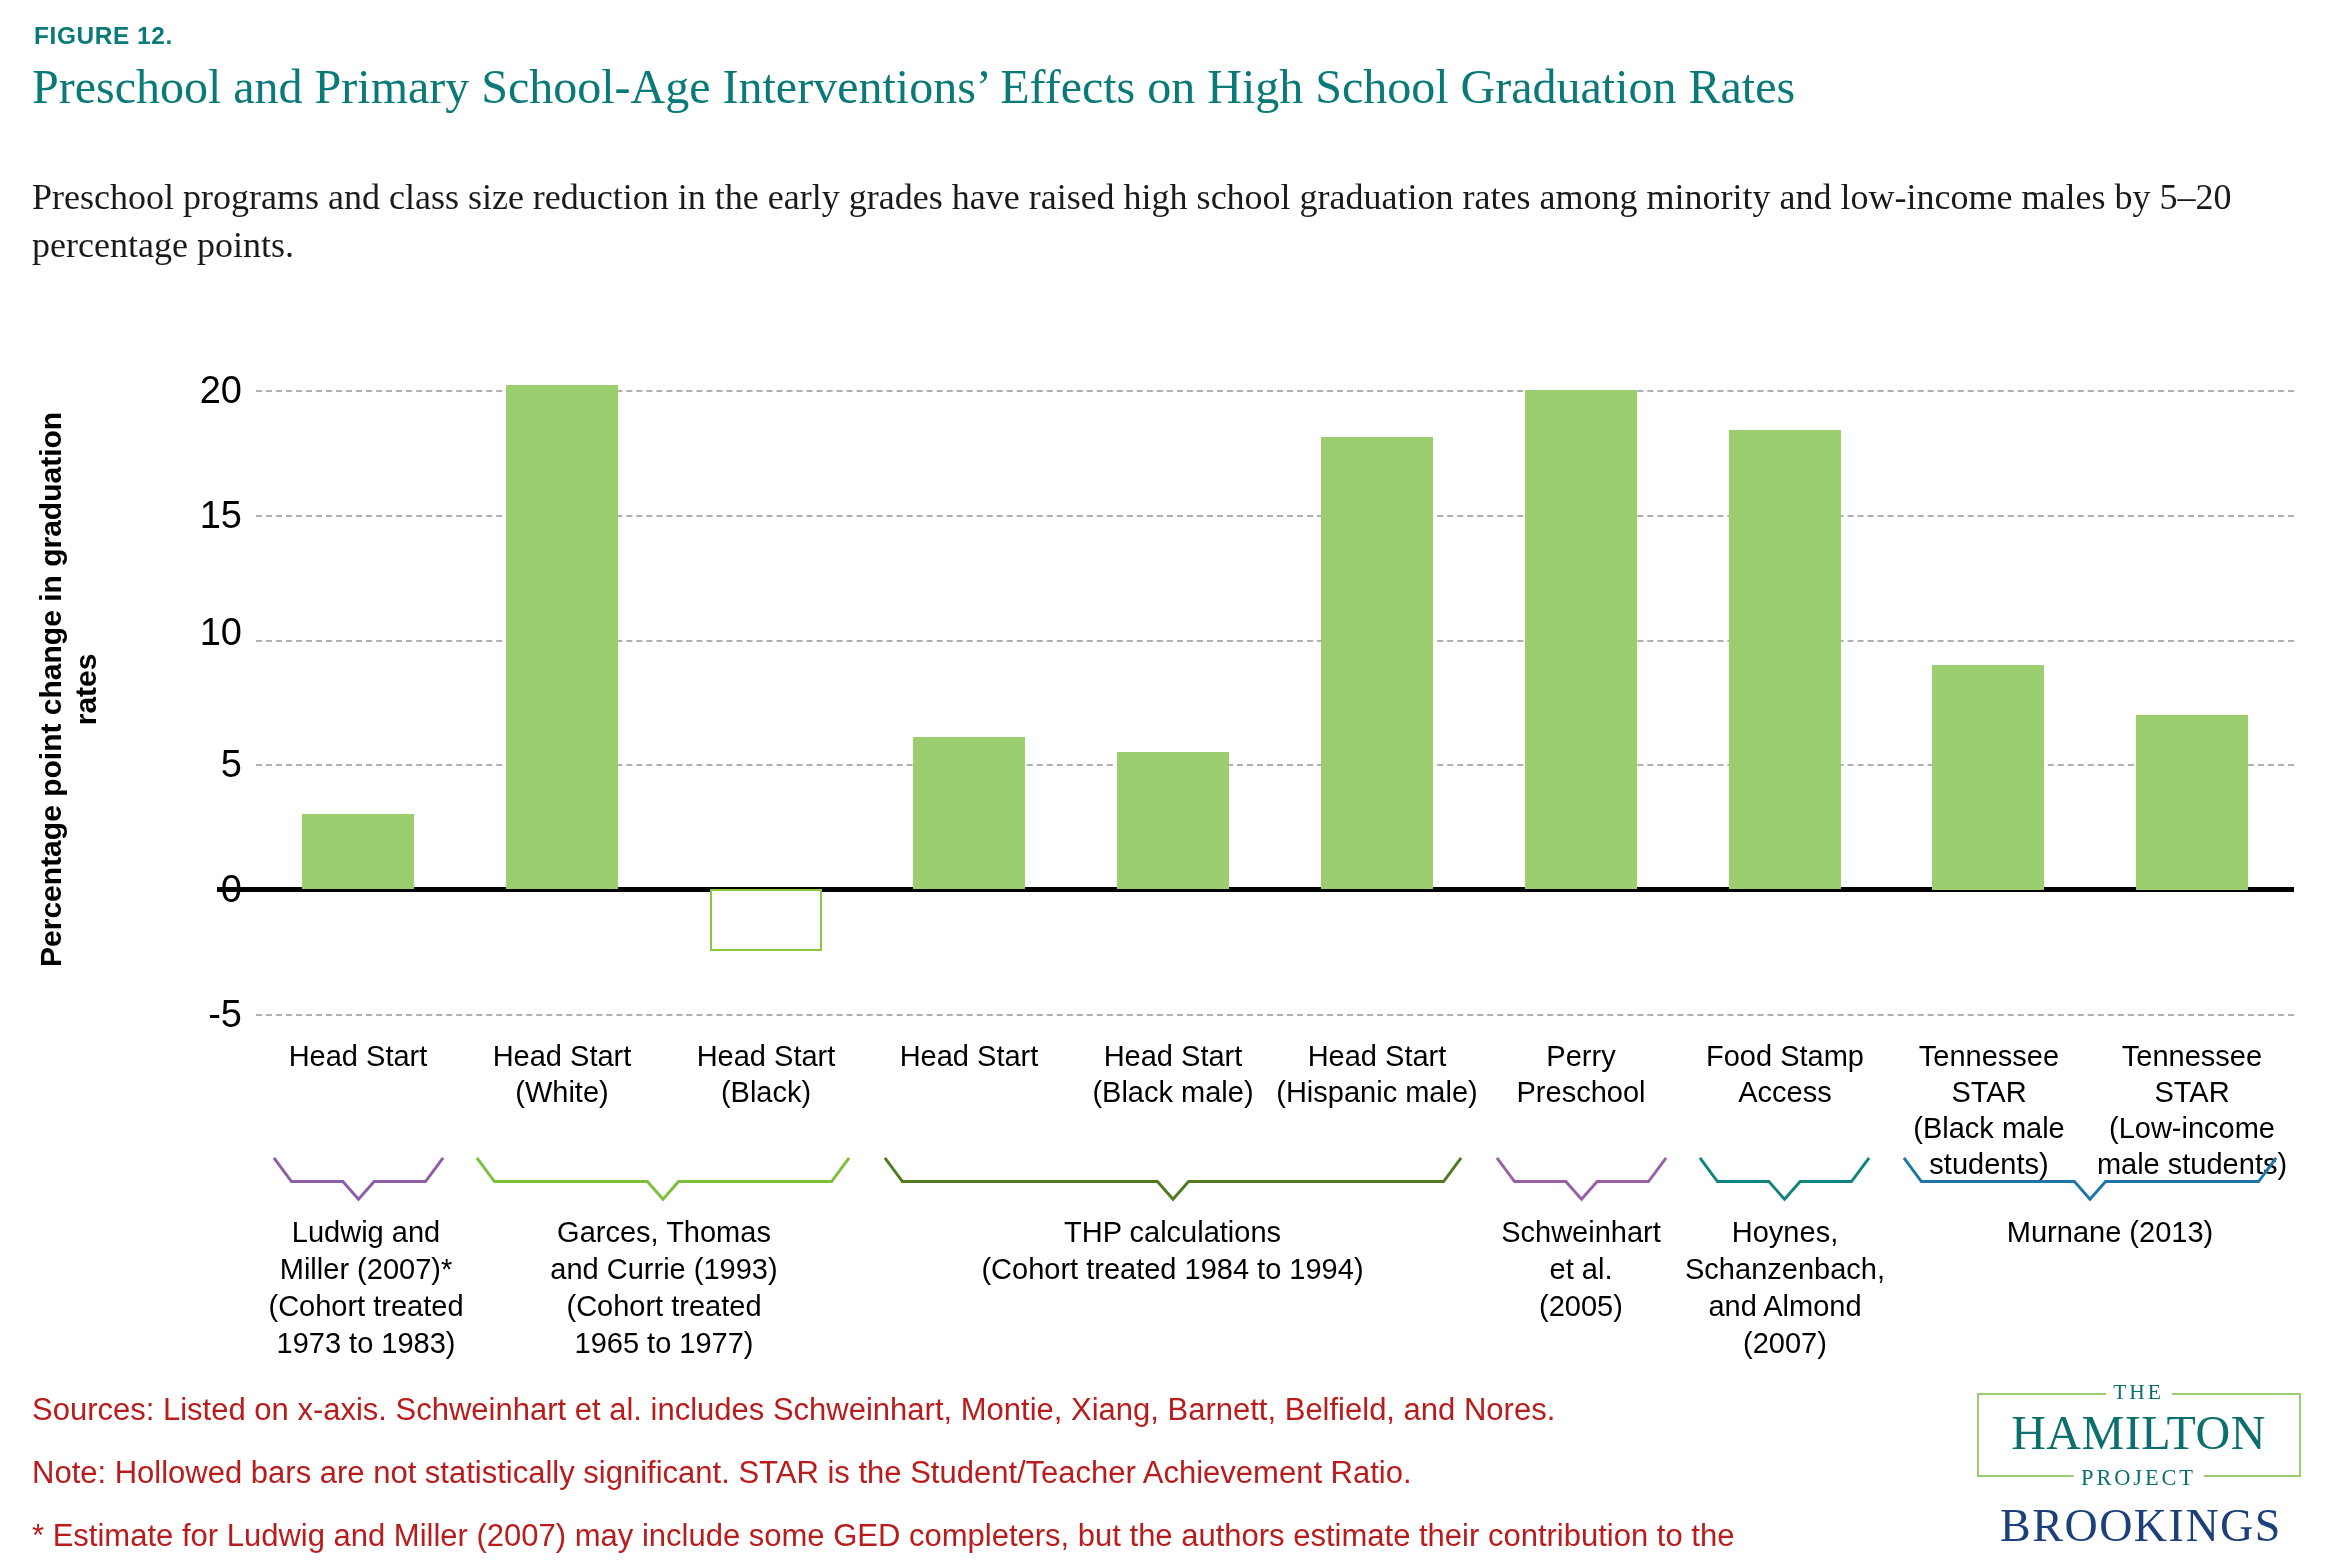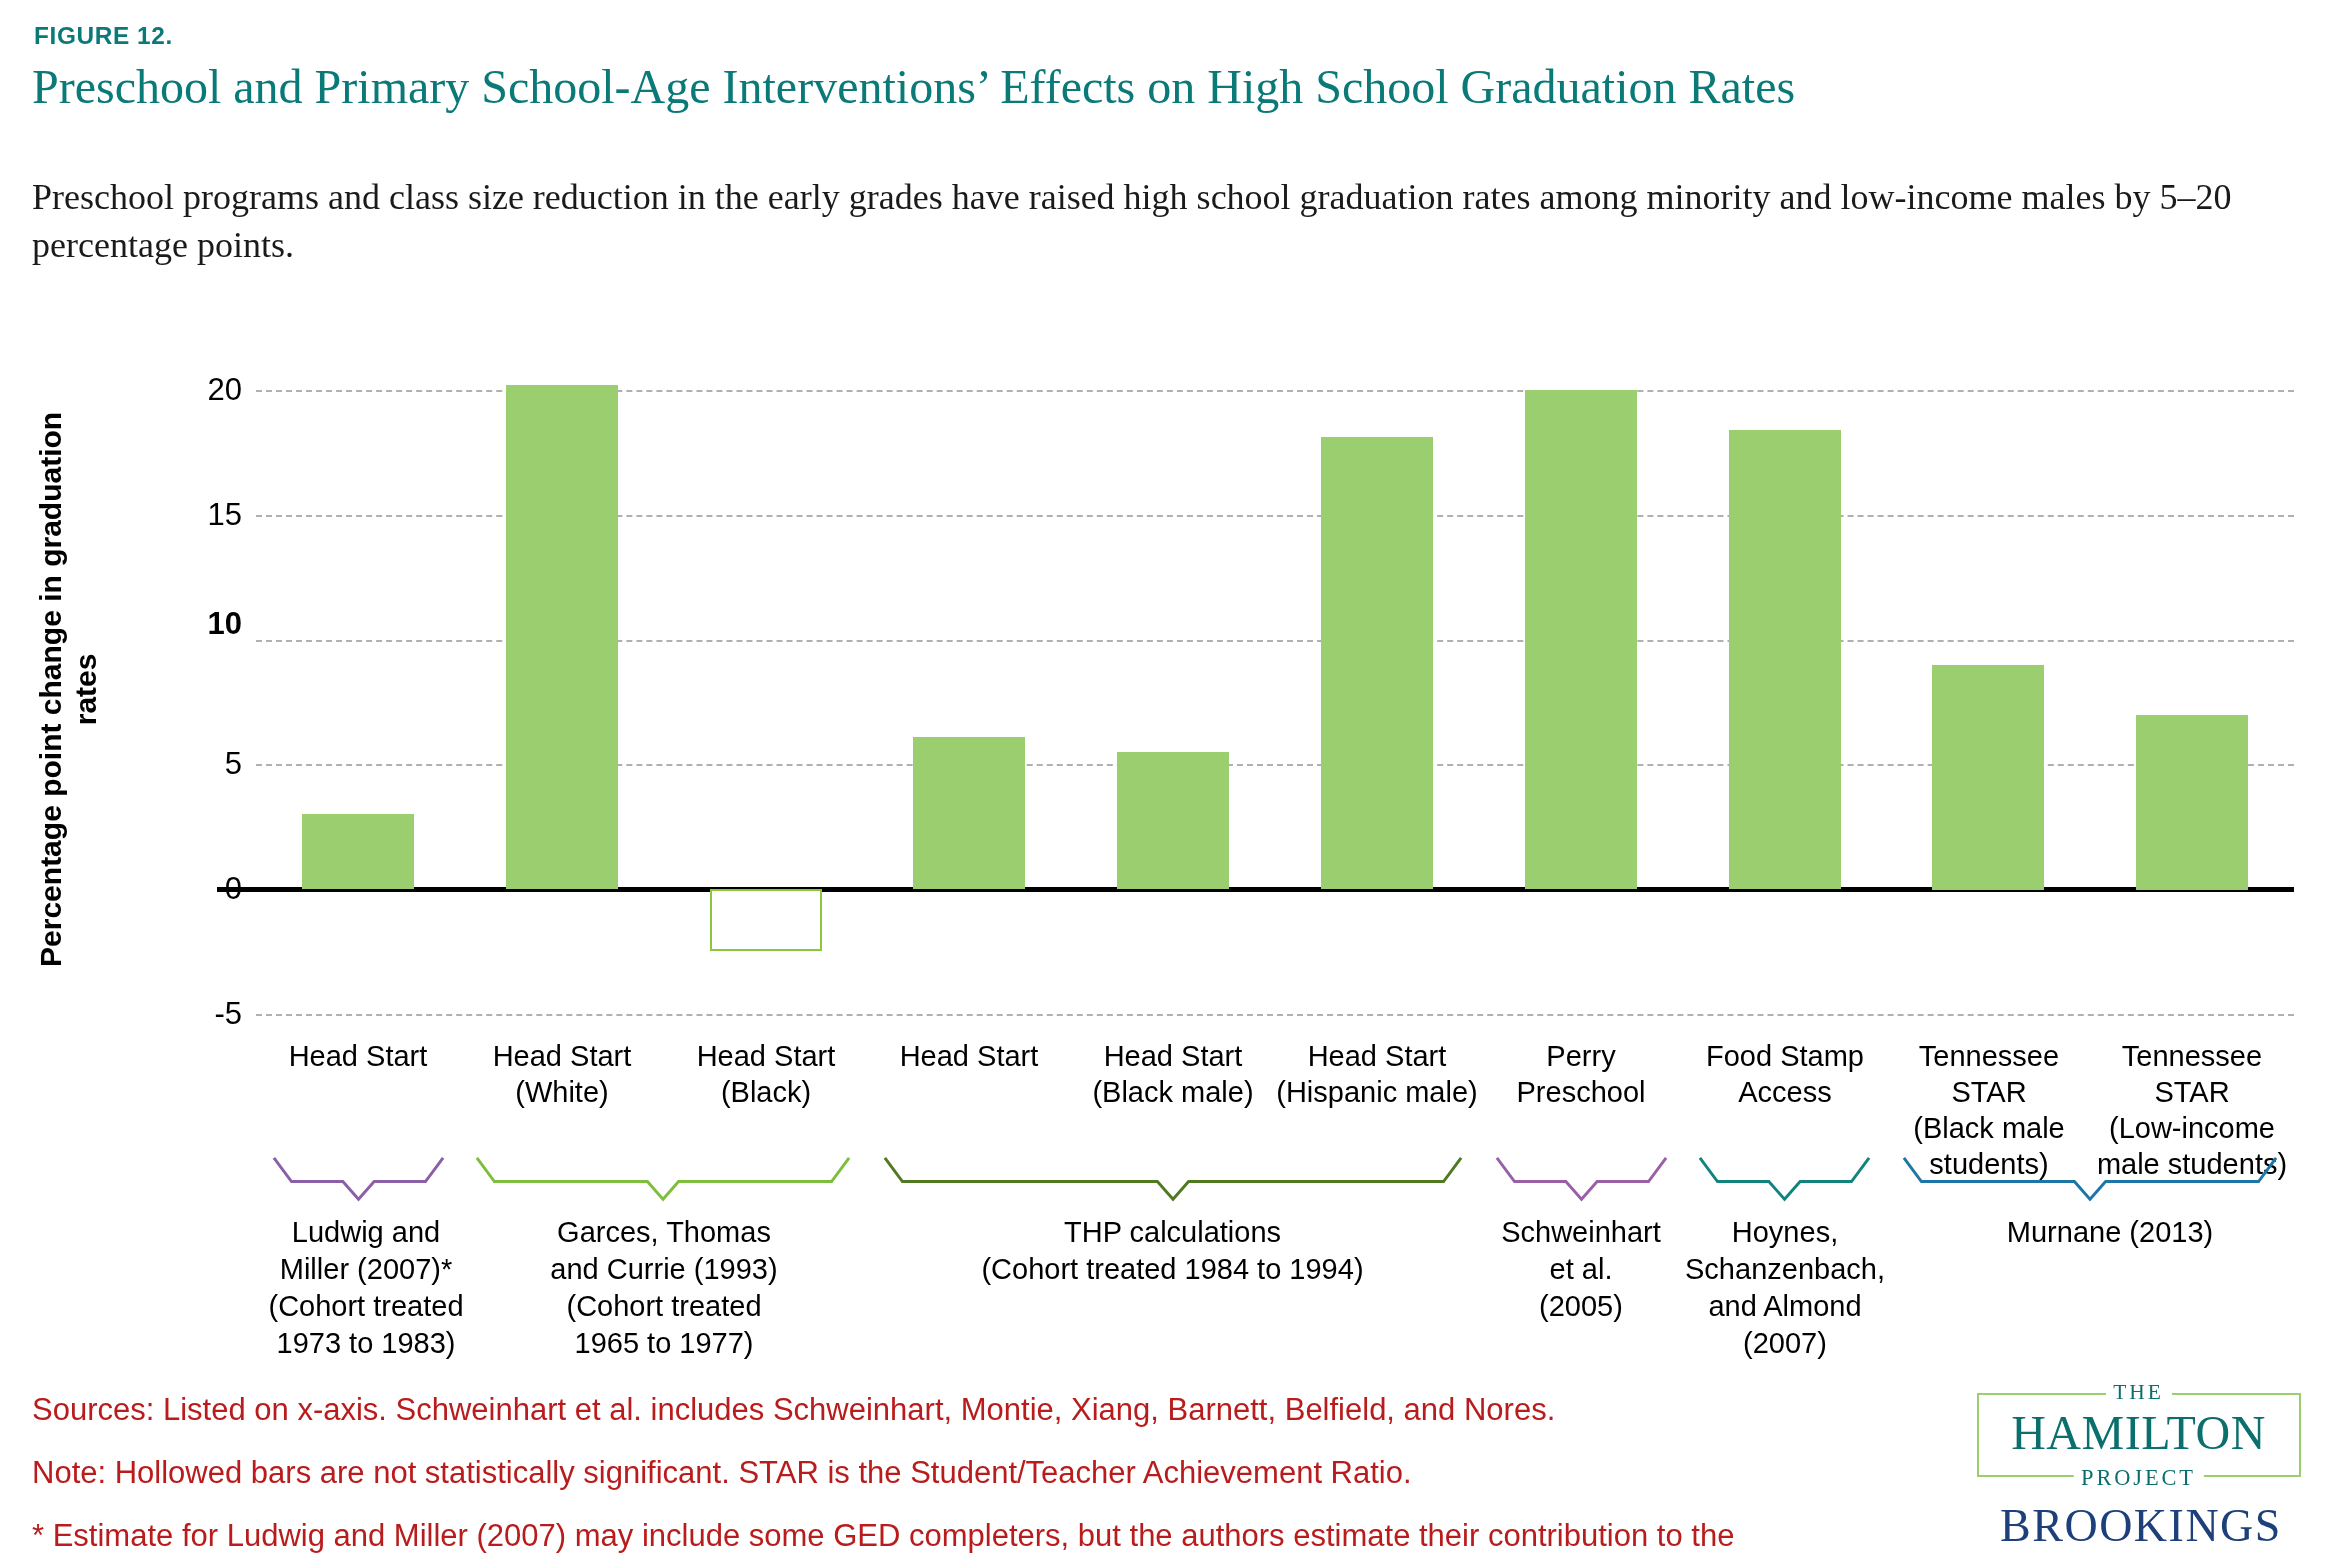--- a/index.html
+++ b/index.html
@@ -51,21 +51,21 @@
   .gridline {
     position: absolute; left: 0; width: 100%;
     border-top: 2px dashed #b0b0b0; height: 0;
   }
   .zeroline {
     position: absolute; left: -39px; width: 2077px;
     height: 4.9px; background: #000;
   }
   .ytick {
     position: absolute; right: 2052px;
-    font-size: 31px; color: #000; text-align: right;
+    font-size: 38px; color: #000; text-align: right;
     width: 117px; transform: translateY(-50%);
     white-space: nowrap;
   }
 
   .bar {
     position: absolute;
     background: #9ACE6E;
   }
   .bar.hollow {
     background: #ffffff;
@@ -141,21 +141,21 @@
 
   <div class="chart-wrap">
     <div class="ylabel">Percentage point change in graduation rates</div>
     <div class="plot" id="plot">
         <div class="gridline" style="top: 624px;"></div>
         <div class="ytick" style="top: 624px;">-5</div>
         <div class="ytick" style="top: 499px;">0</div>
         <div class="gridline" style="top: 374px;"></div>
         <div class="ytick" style="top: 374px;">5</div>
         <div class="gridline" style="top: 250px;"></div>
-        <div class="ytick" style="top: 234px; font-weight: bold;">10</div>
+        <div class="ytick" style="top: 242px;">10</div>
         <div class="gridline" style="top: 125px;"></div>
         <div class="ytick" style="top: 125px;">15</div>
         <div class="gridline" style="top: 0px;"></div>
         <div class="ytick" style="top: 0px;">20</div>
         <div class="zeroline" style="top: 497px;"></div>
         <div class="bar" title="Head Start: 3" style="left: 46px; width: 112px; top: 424px; height: 75px;"></div>
         <div class="bar" title="Head Start (White): 20.2" style="left: 250px; width: 112px; top: -5px; height: 504px;"></div>
         <div class="bar hollow" title="Head Start (Black): -2.5" style="left: 454px; width: 112px; top: 499px; height: 62px;"></div>
         <div class="bar" title="Head Start: 6.1" style="left: 657px; width: 112px; top: 347px; height: 152px;"></div>
         <div class="bar" title="Head Start (Black male): 5.5" style="left: 861px; width: 112px; top: 362px; height: 137px;"></div>

